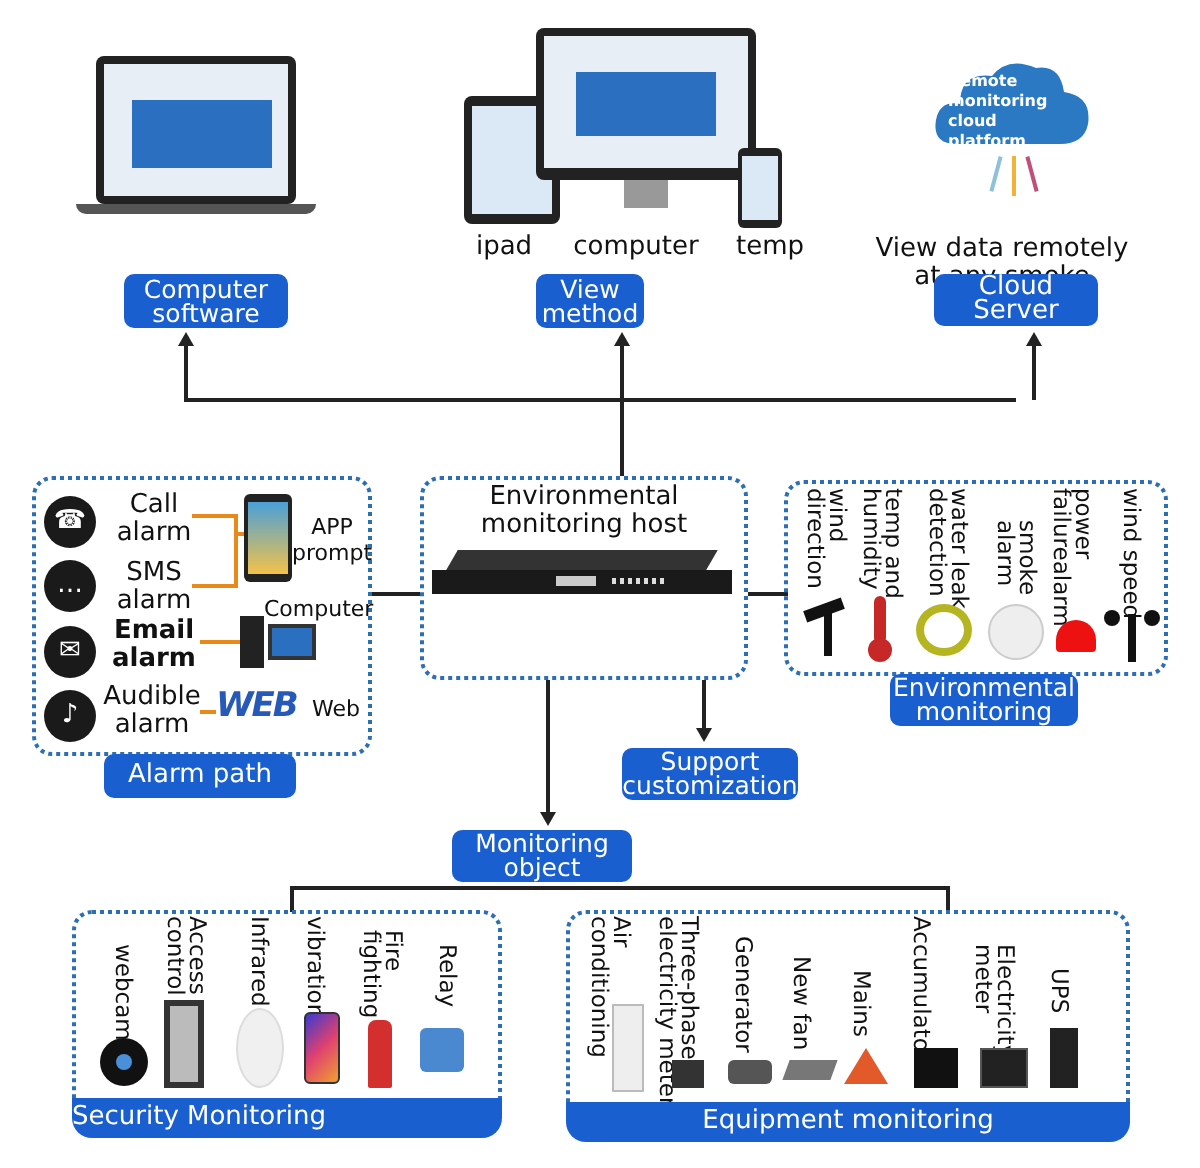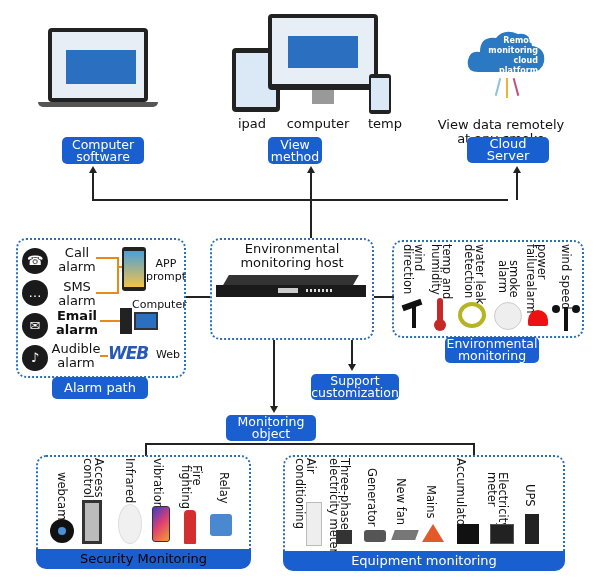--- a/index.html
+++ b/index.html
@@ -46,21 +46,21 @@
 <div class="lbl" style="left:360px;top:117px;width:50px;">temp</div>
 <div class="btn" style="left:268px;top:137px;width:54px;height:27px;">
   <span>View</span>
   <span>method</span>
 </div>
 
 <div class="abs" style="left:464px;top:26px;width:84px;height:54px;">
   <svg width="84" height="54" viewBox="0 0 84 54">
     <path d="M14 46 Q2 46 4 34 Q6 24 16 26 Q16 10 32 12 Q40 2 54 8 Q66 6 68 20 Q82 22 80 36 Q78 46 66 46 Z" fill="#2b79c2"></path>
   </svg>
-  <div style="position:absolute;left:10px;top:10px;width:64px;font-size:8px;line-height:10px;color:#fff;text-align:right;font-weight:bold;">Remote monitoring cloud platform</div>
+  <div style="position:absolute;left:10px;top:10px;width:64px;font-size:8px;line-height:10px;color:#fff;text-align:left;font-weight:bold;">Remote monitoring cloud platform</div>
 </div>
 <div class="abs" style="left:495px;top:78px;width:24px;height:22px;">
   <div style="position:absolute;left:2px;top:0;width:2px;height:18px;background:#8fc1d8;transform:rotate(15deg);"></div>
   <div style="position:absolute;left:11px;top:0;width:2px;height:20px;background:#f2b233;"></div>
   <div style="position:absolute;left:20px;top:0;width:2px;height:18px;background:#c0507a;transform:rotate(-15deg);"></div>
 </div>
 <div class="lbl" style="left:436px;top:106px;width:130px;margin-top:12px;">
   <div>View data remotely</div>
   <div>at any smoke</div>
 </div>
@@ -203,21 +203,21 @@
 
 <div class="abs" style="left:50px;top:519px;width:24px;height:24px;background:#111;border-radius:50%;">
     <div style="position:absolute;left:8px;top:8px;width:8px;height:8px;background:#4a8fd8;border-radius:50%;"></div>
   </div>
 <div class="abs" style="left:82px;top:500px;width:20px;height:44px;border:3px solid #333;background:#bbb;box-sizing:border-box;"></div>
 <div class="abs" style="left:118px;top:504px;width:22px;height:38px;background:#f0f0f0;border:1px solid #ddd;border-radius:50%;"></div>
 <div class="abs" style="left:152px;top:506px;width:16px;height:34px;background:linear-gradient(135deg,#3a3ad0,#e04070,#f0a030);border:1px solid #333;border-radius:3px;"></div>
 <div class="abs" style="left:184px;top:510px;width:12px;height:34px;background:#d32f2f;border-radius:4px 4px 1px 1px;"></div>
 <div class="abs" style="left:210px;top:514px;width:22px;height:22px;background:#4a88d0;border-radius:3px;"></div>
 
-<div class="abs" style="left:36px;top:549px;width:215px;height:20px;background:#1a5fd0;border-radius:0 0 10px 10px;color:#000000;font-size:13px;text-align:center;line-height:20px;">
+<div class="abs" style="left:36px;top:549px;width:215px;height:20px;background:#1a5fd0;border-radius:0 0 10px 10px;color:#ffffff;font-size:13px;text-align:left;line-height:20px;">
   <span>Security Monitoring</span>
 </div>
 
 <div class="dot" style="left:283px;top:455px;width:282px;height:114px;"></div>
 <div class="vtext" style="left:294px;top:458px;">Air
 conditioning</div>
 <div class="vtext" style="left:328px;top:458px;">Three-phase
 electricity meter</div>
 <div class="vtext" style="left:366px;top:468px;">Generator</div>
 <div class="vtext" style="left:395px;top:478px;">New fan</div>

